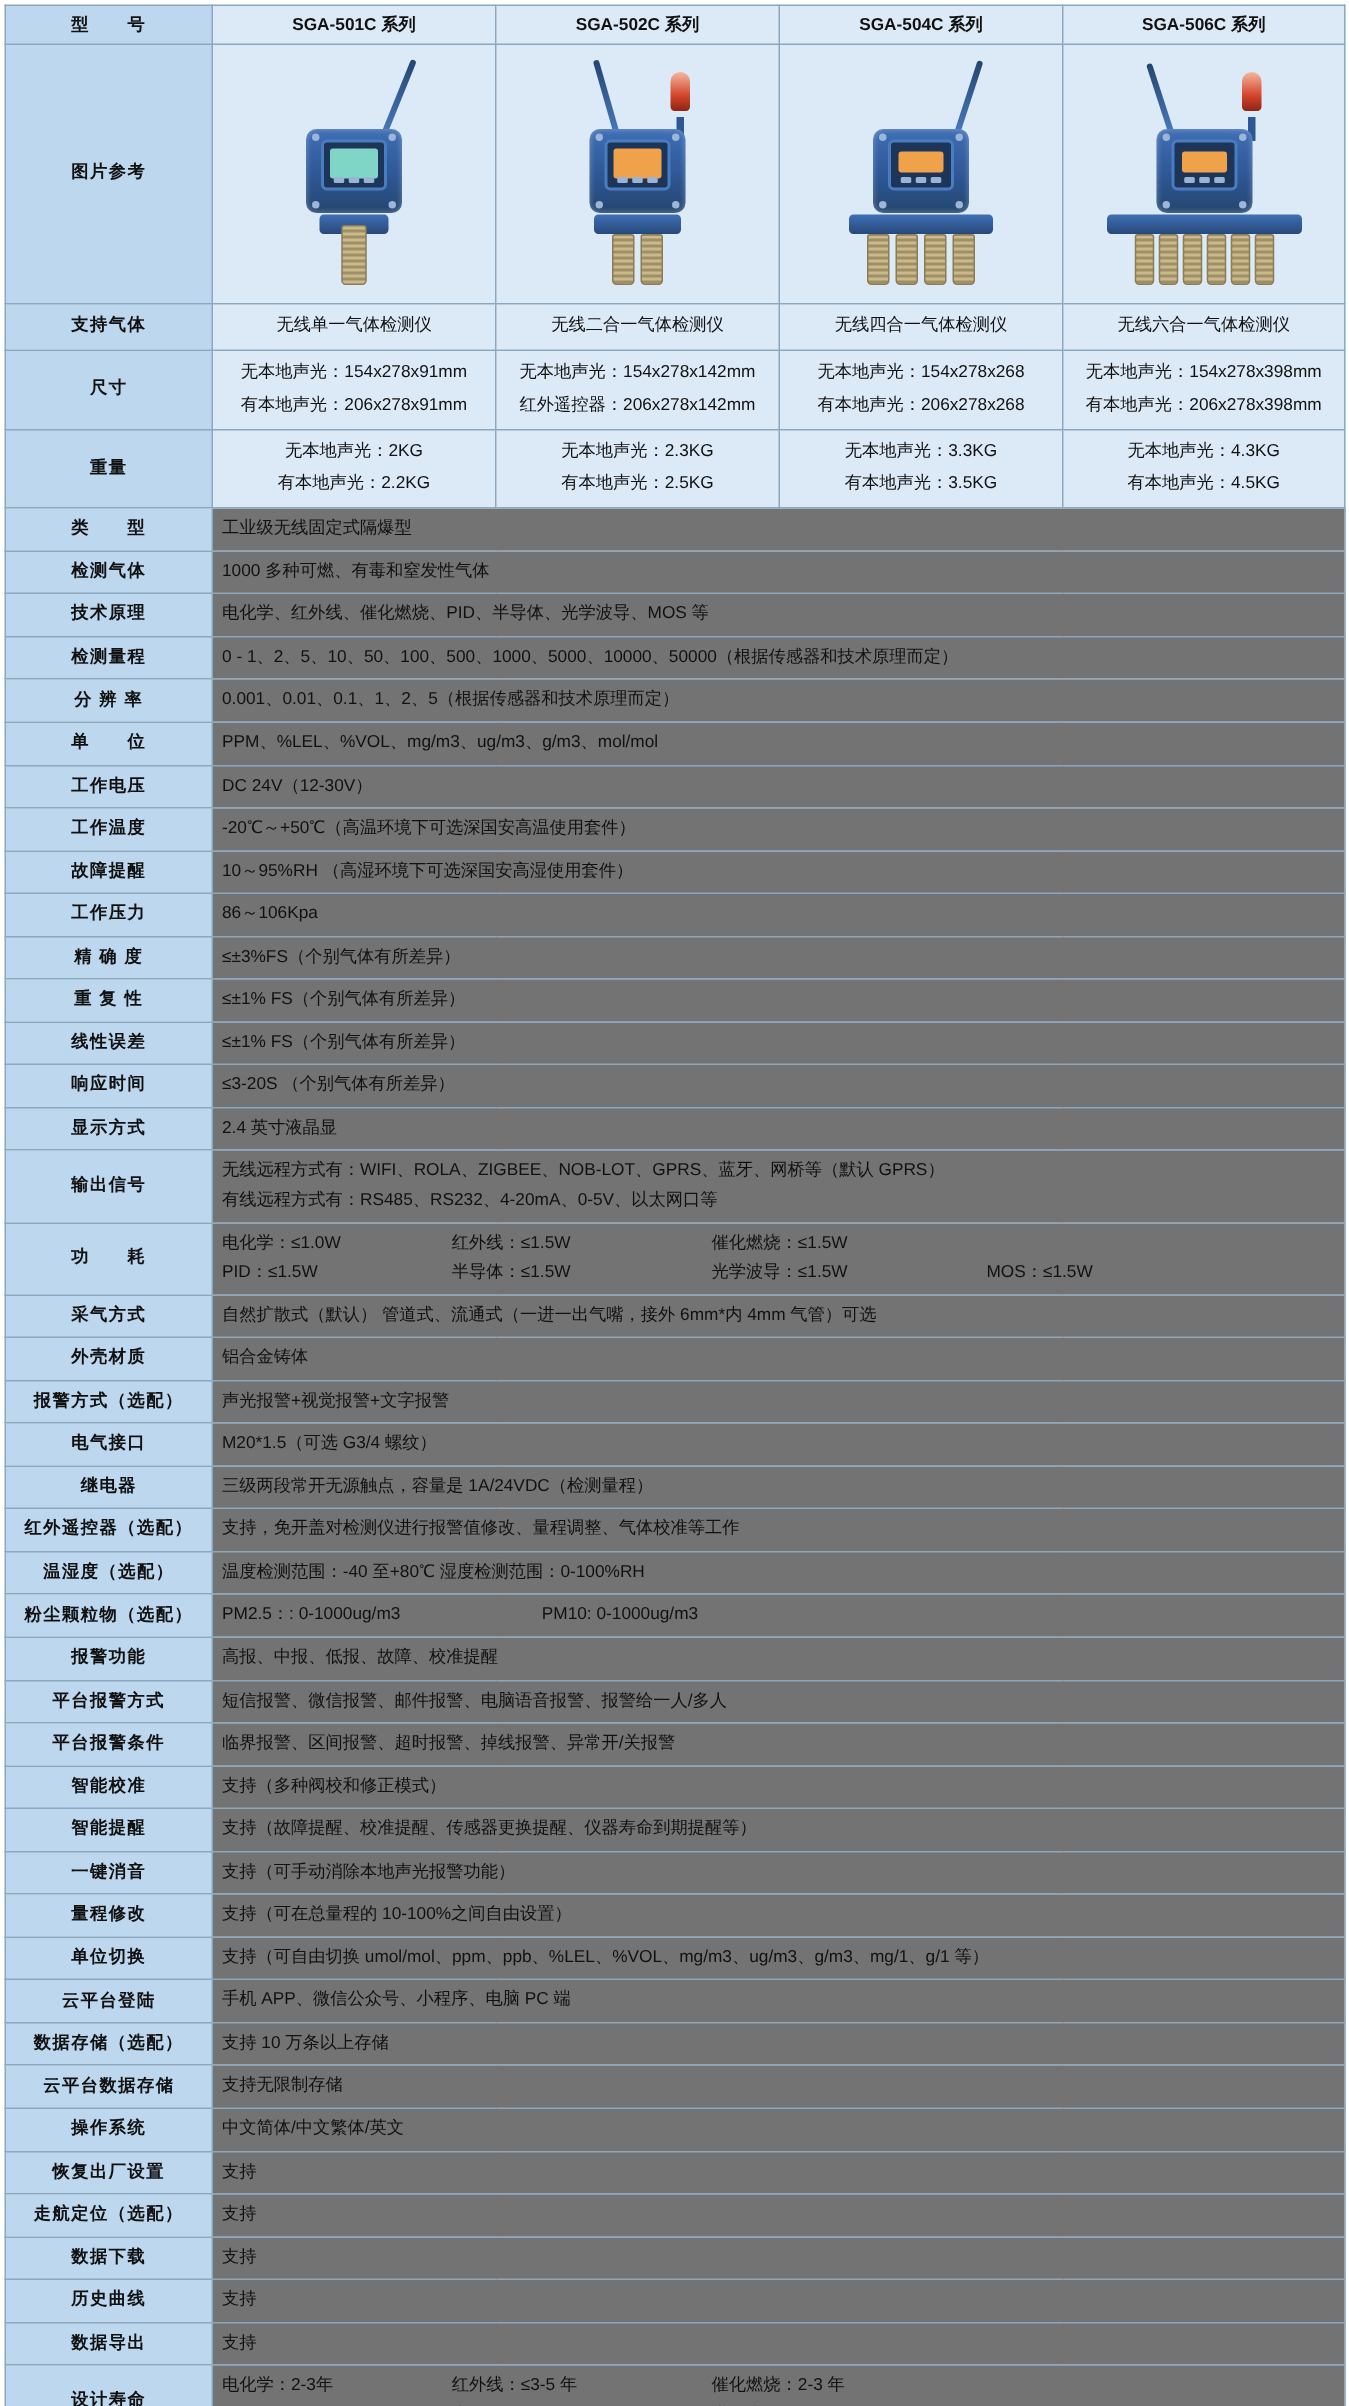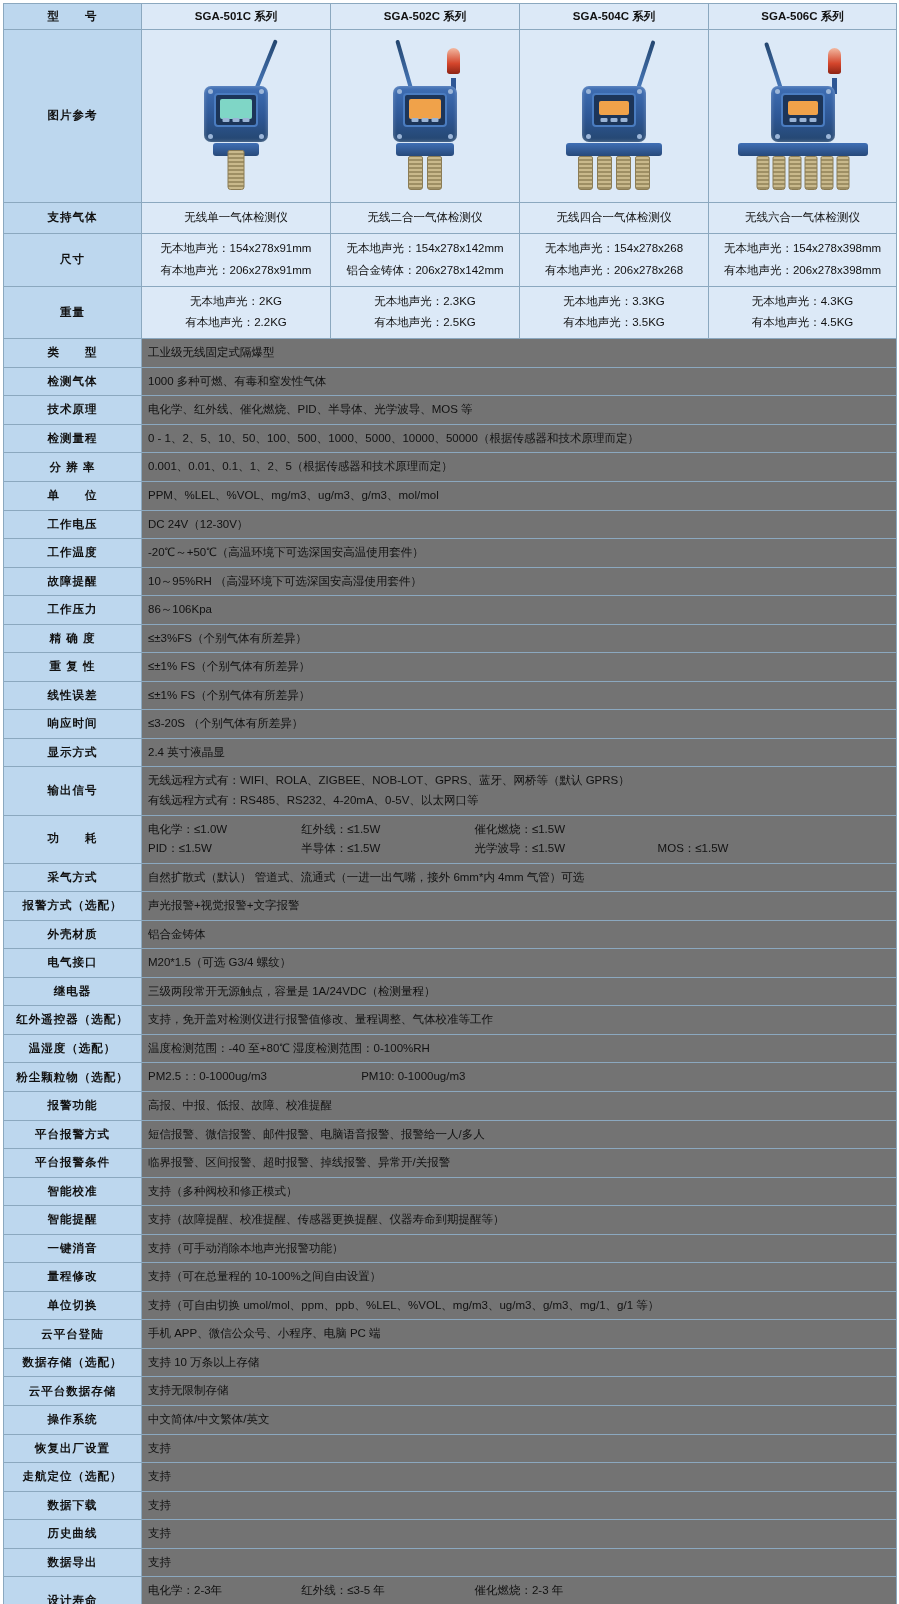--- a/index.html
+++ b/index.html
@@ -338,21 +338,21 @@
   </tr>
 
   <tr>
     <td class="lbl">尺寸</td>
     <td class="c4">
       <span class="line">无本地声光：154x278x91mm</span>
       <span class="line">有本地声光：206x278x91mm</span>
     </td>
     <td class="c4">
       <span class="line">无本地声光：154x278x142mm</span>
-      <span class="line">铝合金铸体：206x278x142mm</span>
+      <span class="line">红外遥控器：206x278x142mm</span>
     </td>
     <td class="c4">
       <span class="line">无本地声光：154x278x268</span>
       <span class="line">有本地声光：206x278x268</span>
     </td>
     <td class="c4">
       <span class="line">无本地声光：154x278x398mm</span>
       <span class="line">有本地声光：206x278x398mm</span>
     </td>
   </tr>
@@ -461,26 +461,26 @@
         <span style="display:inline-block;">MOS：≤1.5W</span>
       </span>
     </td>
   </tr>
 
   <tr>
     <td class="lbl">采气方式</td>
     <td class="val" colspan="4">自然扩散式（默认）  管道式、流通式（一进一出气嘴，接外 6mm*内 4mm 气管）可选</td>
   </tr>
   <tr>
+    <td class="lbl">外壳材质</td>
+    <td class="val" colspan="4">铝合金铸体</td>
+  </tr>
+  <tr>
     <td class="lbl">报警方式（选配）</td>
     <td class="val" colspan="4">声光报警+视觉报警+文字报警</td>
-  </tr>
-  <tr>
-    <td class="lbl">外壳材质</td>
-    <td class="val" colspan="4">铝合金铸体</td>
   </tr>
   <tr>
     <td class="lbl">电气接口</td>
     <td class="val" colspan="4">M20*1.5（可选 G3/4 螺纹）</td>
   </tr>
   <tr>
     <td class="lbl">继电器</td>
     <td class="val" colspan="4">三级两段常开无源触点，容量是 1A/24VDC（检测量程）</td>
   </tr>
   <tr>

